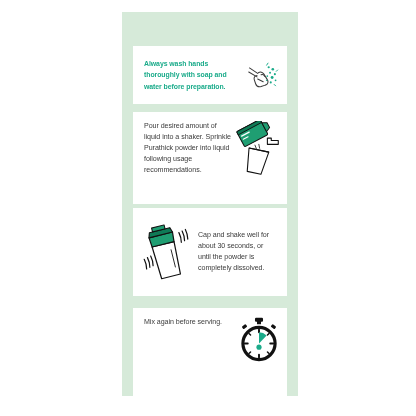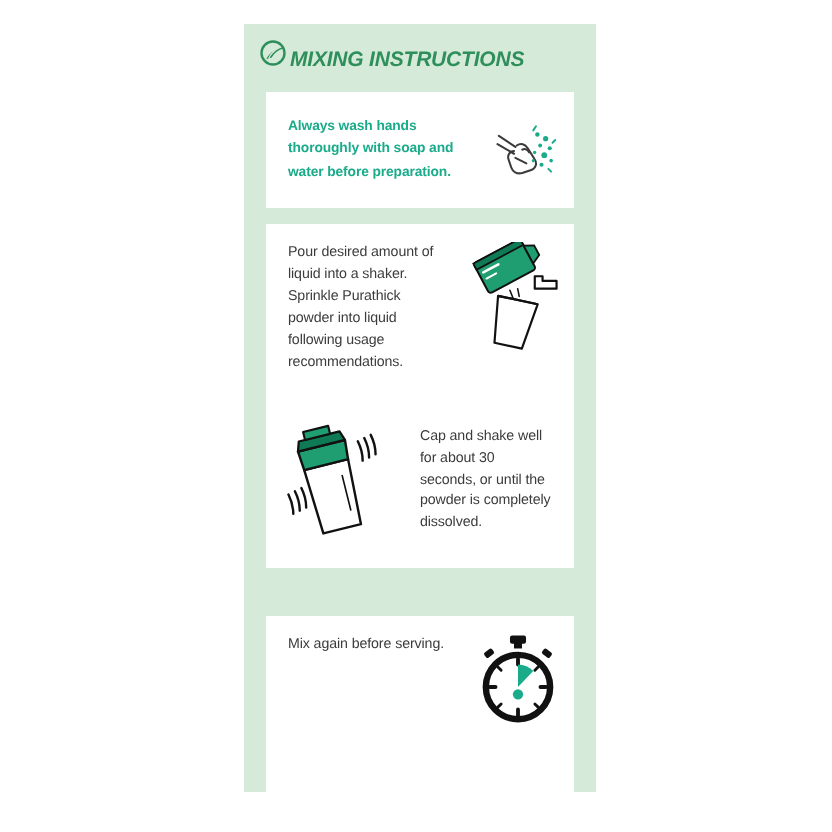--- a/index.html
+++ b/index.html
@@ -64,30 +64,29 @@
   .card {
     position: absolute;
     left: 11px;
     width: 154px;
     background: #ffffff;
     box-sizing: border-box;
     overflow: hidden;
   }
   #card-1 { top: 34px;  height: 58px; }
   #card-2 { top: 100px; height: 92px; }
-  #card-3 { top: 184px; height: 88px; }
+  #card-3 { top: 196px; height: 88px; }
   #card-4 { top: 296px; height: 89px; }
 
   .card-inner {
     position: relative;
     width: 100%;
     height: 100%;
     display: flex;
     box-sizing: border-box;
-    gap: 12px;
   }
 
   .card-text {
     font-size: 7.1px;
     line-height: 1.55;
     color: #3b3b3b;
     letter-spacing: -0.05px;
   }
   .card-text.accent {
     color: #1aab8a;
@@ -122,30 +121,20 @@
 
   .card-icon svg { display: block; }
 </style>
 </head>
 <body>
 
 <div class="canvas">
 
   <div class="green-panel">
 
-    <div class="header">
-      <span class="logo-icon">
-        <svg viewBox="0 0 24 24" width="15" height="15">
-          <circle cx="12" cy="12" r="9.2" fill="none" stroke="#2f8f5b" stroke-width="1.9"></circle>
-          <path d="M6.5 17 C10 11 14.5 8 19.5 7.2 C16 7.6 12.5 9.2 10.4 12.1 C9.2 13.7 8.6 15.1 8.3 16.3 Z" fill="#2f8f5b"></path>
-          <path d="M10.2 15.4 C13 10.8 17 8.6 20.3 7.8" fill="none" stroke="#2f8f5b" stroke-width="1.3" stroke-linecap="round"></path>
-        </svg>
-      </span>
-      <span class="header-title">MIXING INSTRUCTIONS</span>
-    </div>
 
     <div class="card" id="card-1">
       <div class="card-inner layout-text-left">
         <div class="card-text accent">
           <p>Always wash hands thoroughly with soap and water before preparation.</p>
         </div>
         <div class="card-icon">
           <svg viewBox="0 0 48 48" width="33" height="33">
             <g fill="none" stroke="#3b3b3b" stroke-width="1.5" stroke-linecap="round" stroke-linejoin="round">
               <path d="M5 13 L17 21"></path>

